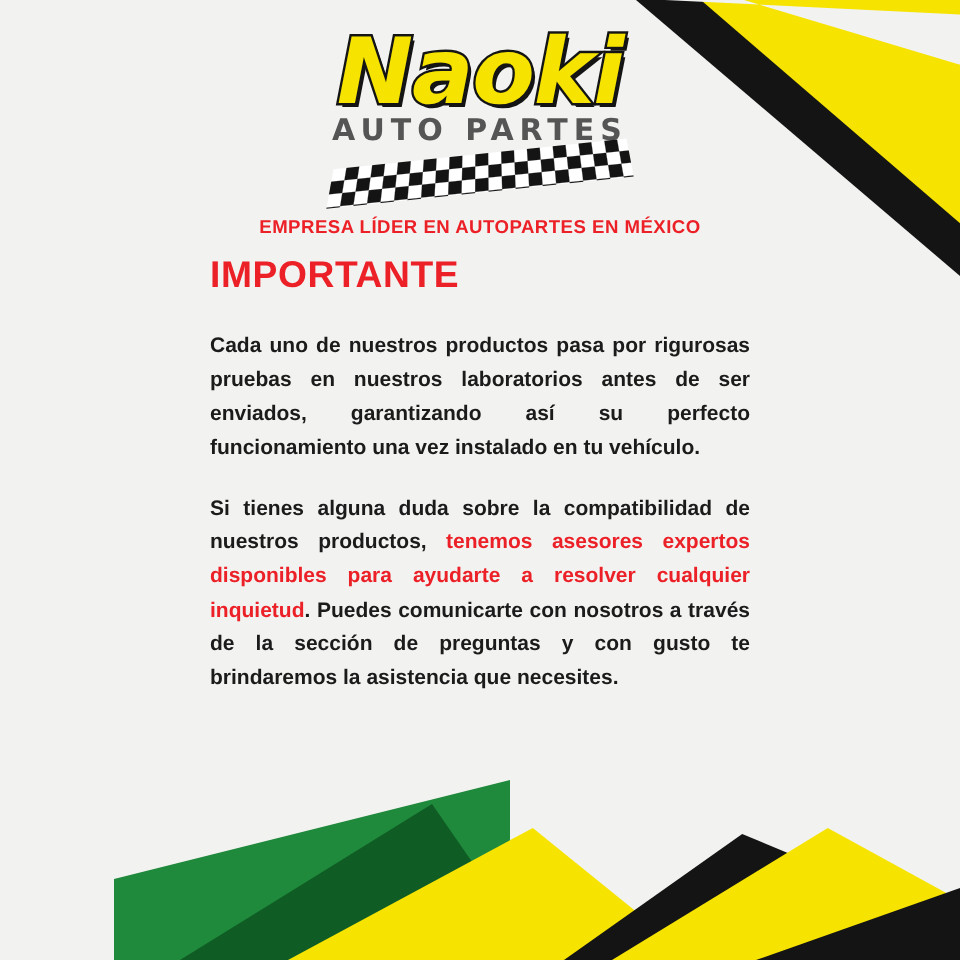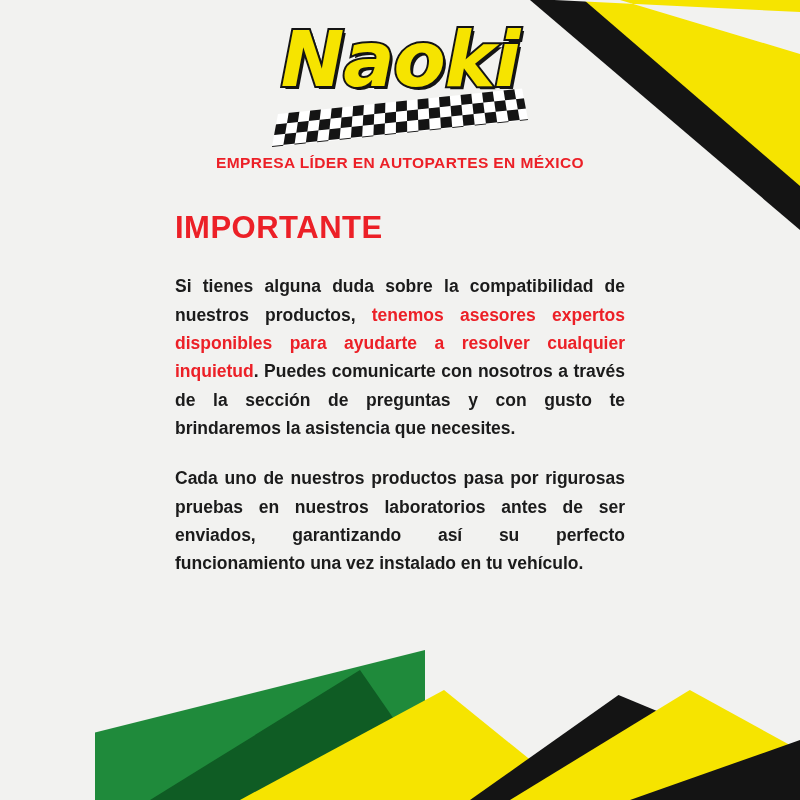--- a/index.html
+++ b/index.html
@@ -154,21 +154,21 @@
     font-size: 15.5px;
     color: #ec2027;
     letter-spacing: .4px;
     margin: 20px 0 0 0;
   }
 
   
   .content {
     position: relative;
     z-index: 5;
-    margin: 38px auto 0 auto;
+    margin: 12px auto 0 auto;
     width: 450px;
   }
   .title {
     font-family: "Liberation Sans", sans-serif;
     font-weight: bold;
     font-size: 31px;
     color: #ec2027;
     letter-spacing: .5px;
     margin: 0 0 26px 0;
   }
@@ -189,33 +189,34 @@
 
 <div class="page">
 
   <div class="shape tr-black"></div>
   <div class="shape tr-yellow"></div>
   <div class="shape tr-white"></div>
 
   <div class="header">
     <div class="logo-wrap">
       <div class="logo-name">Naoki</div>
+      <div class="logo-sub">AUTO PARTES</div>
       <div class="checker"></div>
     </div>
     <div class="tagline">EMPRESA LÍDER  EN AUTOPARTES EN MÉXICO</div>
   </div>
 
   <div class="content">
     <h1 class="title">IMPORTANTE</h1>
 
+    <p class="para">Cada uno de nuestros productos pasa por rigurosas pruebas en nuestros laboratorios antes de ser enviados, garantizando así su perfecto funcionamiento una vez instalado en tu vehículo.</p>
+
     <p class="para">
       <span>Si tienes alguna duda sobre la compatibilidad de nuestros productos, </span><span class="hl">tenemos asesores expertos disponibles para ayudarte a resolver cualquier inquietud</span><span>. Puedes comunicarte con nosotros a través de la sección de preguntas y con gusto te brindaremos la asistencia que necesites.</span>
     </p>
-
-    <p class="para">Cada uno de nuestros productos pasa por rigurosas pruebas en nuestros laboratorios antes de ser enviados, garantizando así su perfecto funcionamiento una vez instalado en tu vehículo.</p>
 
   </div>
 
   <div class="shape bl-green"></div>
   <div class="shape bl-green-dark"></div>
   <div class="shape bl-yellow"></div>
   <div class="shape br-black"></div>
   <div class="shape br-yellow"></div>
   <div class="shape br-black2"></div>
 </div>

